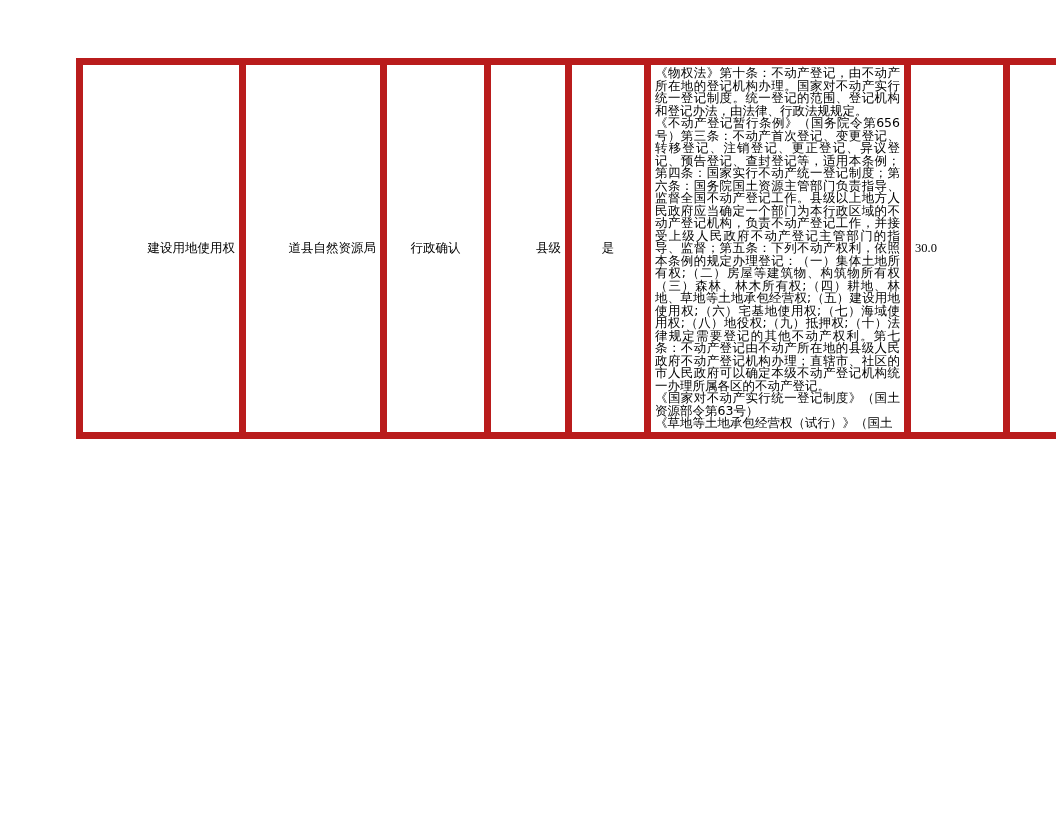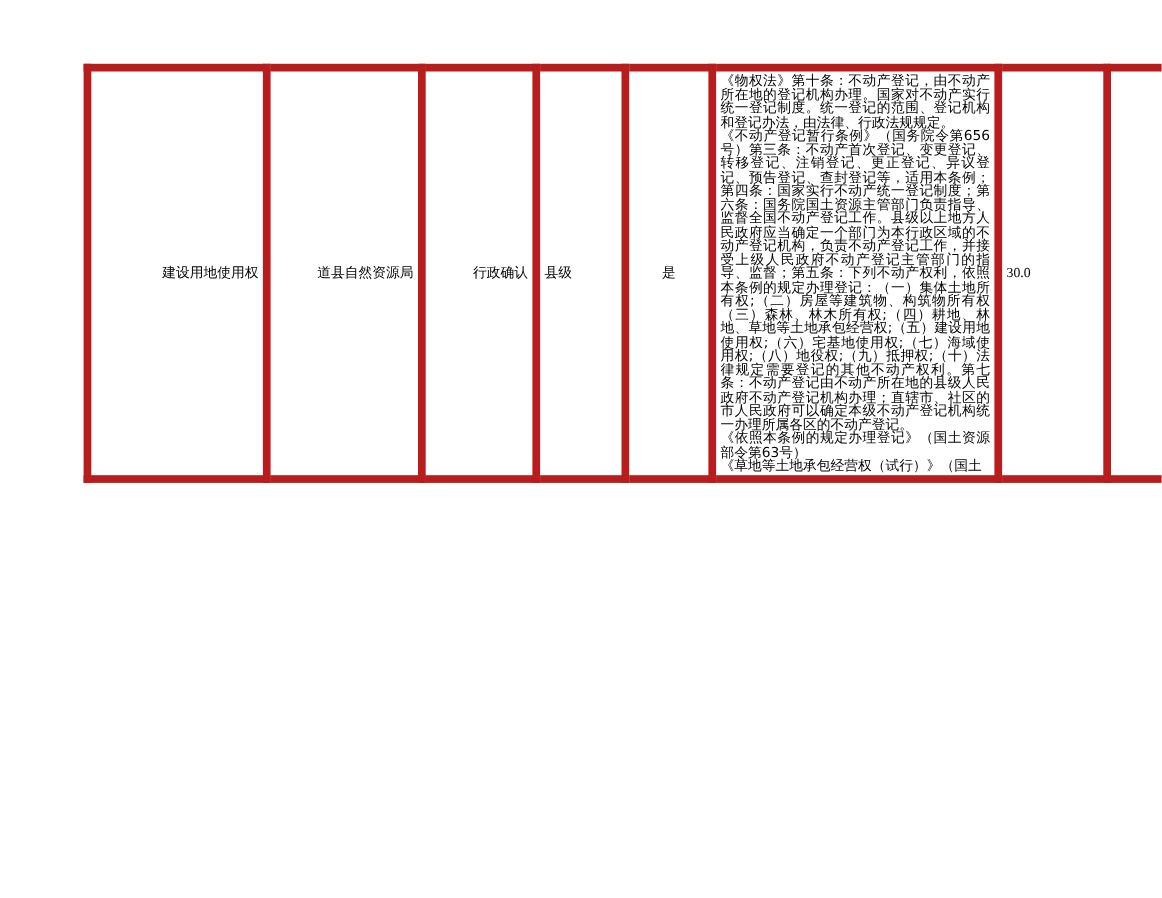--- a/index.html
+++ b/index.html
@@ -30,22 +30,22 @@
   }
   .doc-table td {
     border: 7px solid #b91c1c;
     vertical-align: middle;
     padding: 2px 4px;
     font-size: 12.5px;
     line-height: 1.0;
   }
   .c-name  { width: 148px; text-align: right; }
   .c-org   { width: 126px; text-align: right; }
-  .c-type  { width: 89px;  text-align: right; }
-  .c-level { width: 66px;  text-align: left; }
+  .c-type  { width: 89px;  text-align: center; }
+  .c-level { width: 66px;  text-align: right; }
   .c-flag  { width: 64px;  text-align: center; }
   .c-basis { width: 245px; text-align: left; vertical-align: top; }
   .c-num1  { width: 84px;  text-align: left; }
   .c-num2  { width: 84px;  text-align: right; }
 
   .basis-cell {
     padding: 6px 5px 4px 5px;
     font-size: 12.6px;
     line-height: 1.30;
     letter-spacing: 0px;
@@ -76,21 +76,21 @@
     <tbody>
       <tr>
         <td class="c-name cn-cell">建设用地使用权</td>
         <td class="c-org cn-cell">道县自然资源局</td>
         <td class="c-type cn-cell">行政确认</td>
         <td class="c-level cn-cell">县级</td>
         <td class="c-flag cn-cell">是</td>
         <td class="c-basis basis-cell">
           <p>《物权法》第十条：不动产登记，由不动产所在地的登记机构办理。国家对不动产实行统一登记制度。统一登记的范围、登记机构和登记办法，由法律、行政法规规定。</p>
           <p>《不动产登记暂行条例》（国务院令第<span class="bold">656</span>号）第三条：不动产首次登记、变更登记、转移登记、注销登记、更正登记、异议登记、预告登记、查封登记等，适用本条例；第四条：国家实行不动产统一登记制度；第六条：国务院国土资源主管部门负责指导、监督全国不动产登记工作。县级以上地方人民政府应当确定一个部门为本行政区域的不动产登记机构，负责不动产登记工作，并接受上级人民政府不动产登记主管部门的指导、监督；第五条：下列不动产权利，依照本条例的规定办理登记：（一）集体土地所有权;（二）房屋等建筑物、构筑物所有权（三）森林、林木所有权;（四）耕地、林地、草地等土地承包经营权;（五）建设用地使用权;（六）宅基地使用权;（七）海域使用权;（八）地役权;（九）抵押权;（十）法律规定需要登记的其他不动产权利。第七条：不动产登记由不动产所在地的县级人民政府不动产登记机构办理；直辖市、社区的市人民政府可以确定本级不动产登记机构统一办理所属各区的不动产登记。</p>
-          <p>《依照本条例的规定办理登记》（国土资源部令第63号）</p>
+          <p>《国家对不动产实行统一登记制度》（国土资源部令第63号）</p>
           <p>《草地等土地承包经营权（试行）》（国土</p>
         </td>
         <td class="c-num1 num">30.0</td>
         <td class="c-num2 num">10.0</td>
       </tr>
     </tbody>
   </table>
 </div>
 
 </body></html>

